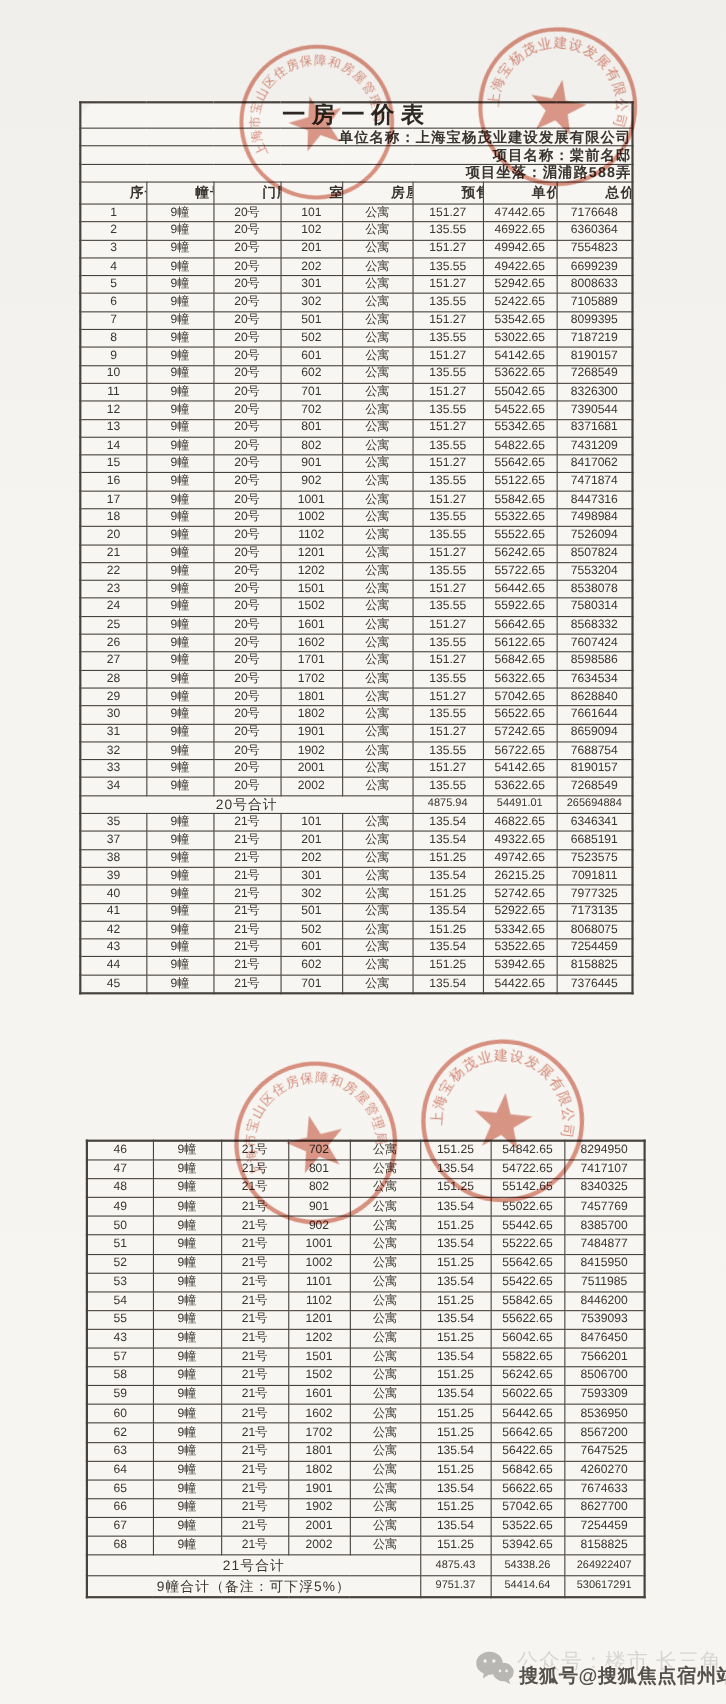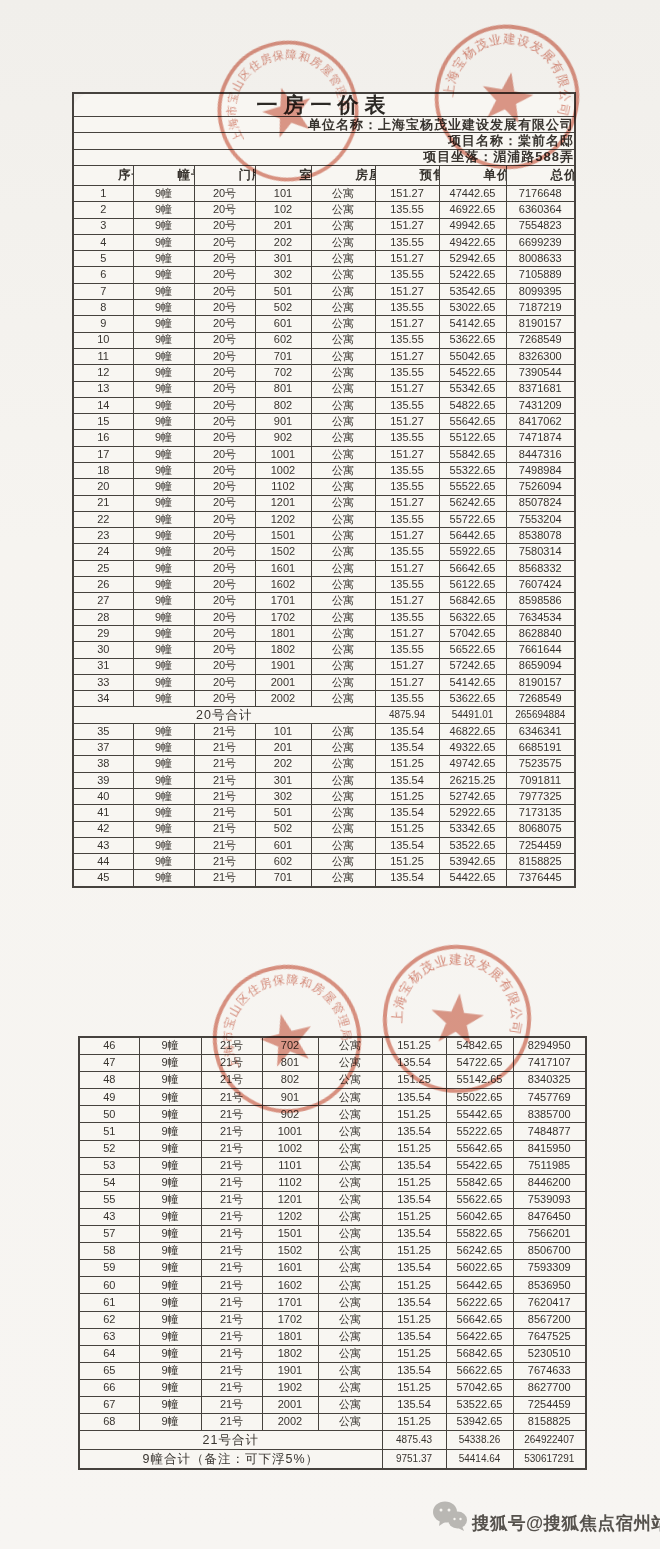--- a/index.html
+++ b/index.html
@@ -398,20 +398,30 @@
           <td>31</td>
           <td>9幢</td>
           <td>20号</td>
           <td>1901</td>
           <td>公寓</td>
           <td>151.27</td>
           <td>57242.65</td>
           <td>8659094</td>
         </tr>
         <tr>
+          <td>32</td>
+          <td>9幢</td>
+          <td>20号</td>
+          <td>1902</td>
+          <td>公寓</td>
+          <td>135.55</td>
+          <td>56722.65</td>
+          <td>7688754</td>
+        </tr>
+        <tr>
           <td>33</td>
           <td>9幢</td>
           <td>20号</td>
           <td>2001</td>
           <td>公寓</td>
           <td>151.27</td>
           <td>54142.65</td>
           <td>8190157</td>
         </tr>
         <tr>
@@ -689,30 +699,20 @@
           <td>60</td>
           <td>9幢</td>
           <td>21号</td>
           <td>1602</td>
           <td>公寓</td>
           <td>151.25</td>
           <td>56442.65</td>
           <td>8536950</td>
         </tr>
         <tr>
-          <td>61</td>
-          <td>9幢</td>
-          <td>21号</td>
-          <td>1701</td>
-          <td>公寓</td>
-          <td>135.54</td>
-          <td>56222.65</td>
-          <td>7620417</td>
-        </tr>
-        <tr>
           <td>62</td>
           <td>9幢</td>
           <td>21号</td>
           <td>1702</td>
           <td>公寓</td>
           <td>151.25</td>
           <td>56642.65</td>
           <td>8567200</td>
         </tr>
         <tr>
@@ -726,21 +726,21 @@
           <td>7647525</td>
         </tr>
         <tr>
           <td>64</td>
           <td>9幢</td>
           <td>21号</td>
           <td>1802</td>
           <td>公寓</td>
           <td>151.25</td>
           <td>56842.65</td>
-          <td>5230510</td>
+          <td>4260270</td>
         </tr>
         <tr>
           <td>65</td>
           <td>9幢</td>
           <td>21号</td>
           <td>1901</td>
           <td>公寓</td>
           <td>135.54</td>
           <td>56622.65</td>
           <td>7674633</td>
@@ -837,16 +837,17 @@
         <ellipse cx="13" cy="12" rx="12" ry="10.5" fill="#b9b7b3"></ellipse>
         <path d="M8 20 L7 26 L13 22 Z" fill="#b9b7b3"></path>
         <ellipse cx="25.5" cy="20" rx="9.5" ry="8.5" fill="#b9b7b3"></ellipse>
         <path d="M30 26 L32 31 L25 27.5 Z" fill="#b9b7b3"></path>
         <circle cx="9" cy="10" r="1.5" fill="#f6f4f0"></circle>
         <circle cx="17" cy="10" r="1.5" fill="#f6f4f0"></circle>
         <circle cx="22.5" cy="19" r="1.2" fill="#f6f4f0"></circle>
         <circle cx="28.5" cy="19" r="1.2" fill="#f6f4f0"></circle>
       </svg>
     </span>
+    <span class="wm-light">公众号：楼市 长三角</span>
     <span class="wm-dark">搜狐号@搜狐焦点宿州站</span>
   </div>
 
 </div>
 
 </body></html>

